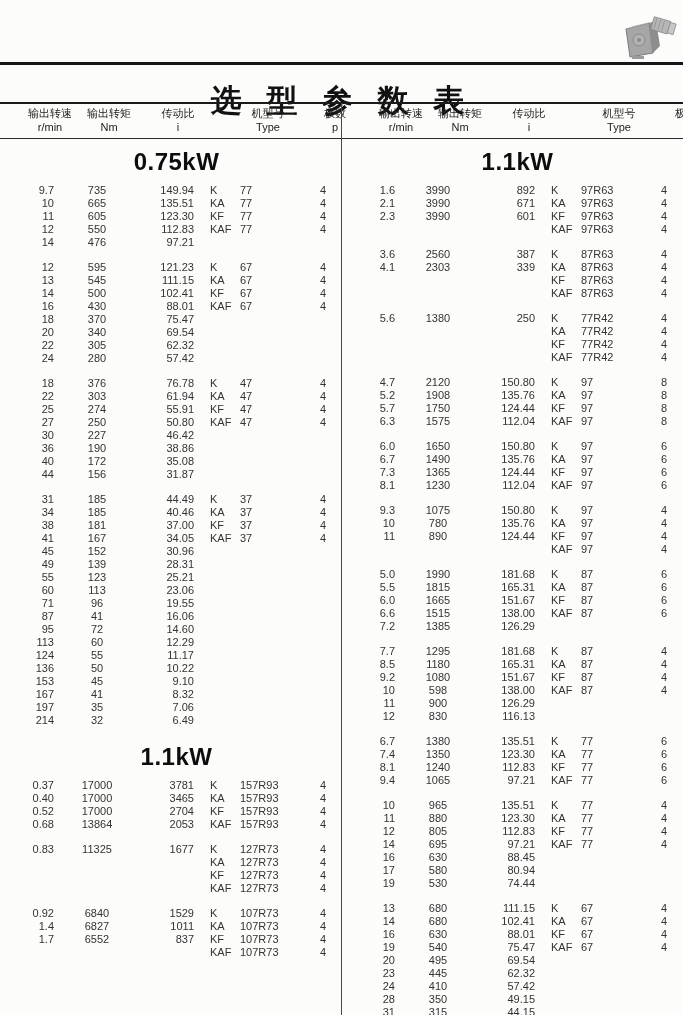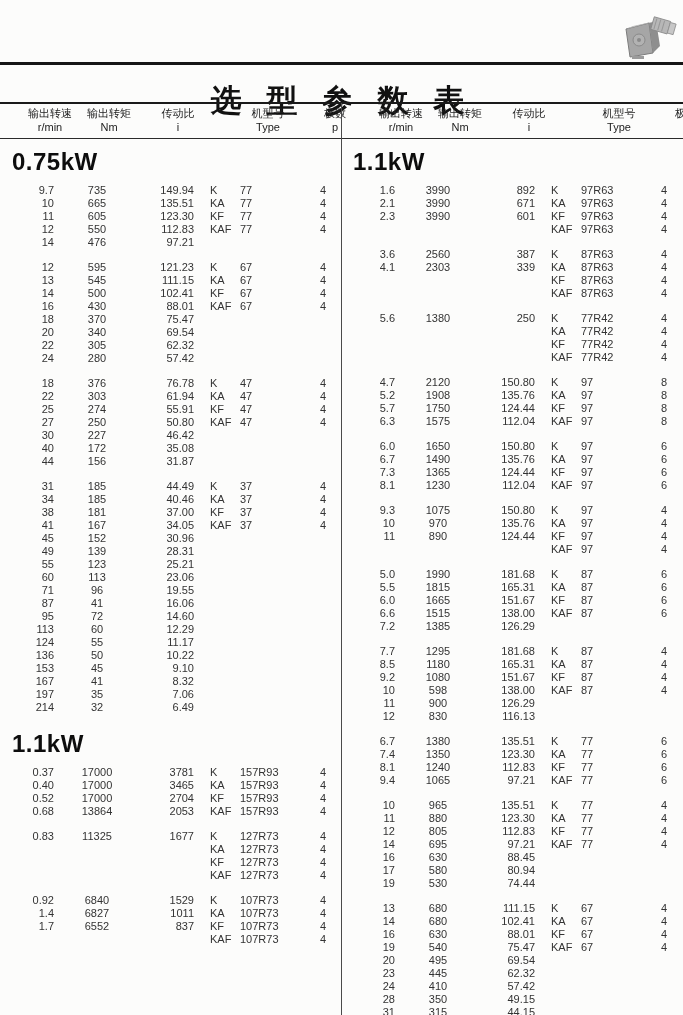--- a/index.html
+++ b/index.html
@@ -21,21 +21,21 @@
   .hdr-row{position:absolute;top:106px;left:0;width:571px;display:flex;margin-left:12px;}
   .half{width:341px;flex:0 0 341px;}
   .grid{display:grid;grid-template-columns:56px 62px 76px 104px 30px;padding-left:10px;}
   .hdr-cell{text-align:center;font-size:11px;line-height:14px;color:#222;}
 
   .content{position:absolute;top:144px;left:0;width:683px;display:flex;}
   .col{width:341px;flex:0 0 341px;}
 
   .section-title{
     font-size:24px;font-weight:bold;color:#0d0d0d;
-    margin:4px 0 8px 12px;letter-spacing:0.5px;
+    margin:4px 0 8px 12px;letter-spacing:0.5px;text-align:center;
   }
   .section + .section{margin-top:16px;}
   .block{margin-bottom:12px;}
   .row{font-size:11px;line-height:13px;color:#333;}
   .c-speed{text-align:right;padding-right:12px;}
   .c-torque{text-align:center;}
   .c-ratio{text-align:right;padding-right:10px;}
   .c-type{text-align:left;padding-left:6px;white-space:nowrap;}
   .t-prefix{display:inline-block;width:30px;}
   .c-poles{text-align:center;}
@@ -244,20 +244,27 @@
             <div class="c-poles">4</div>
           </div>
           <div class="row grid">
             <div class="c-speed">30</div>
             <div class="c-torque">227</div>
             <div class="c-ratio">46.42</div>
             <div class="c-type"><span class="t-prefix"></span><span></span></div>
             <div class="c-poles"></div>
           </div>
           <div class="row grid">
+            <div class="c-speed">36</div>
+            <div class="c-torque">190</div>
+            <div class="c-ratio">38.86</div>
+            <div class="c-type"><span class="t-prefix"></span><span></span></div>
+            <div class="c-poles"></div>
+          </div>
+          <div class="row grid">
             <div class="c-speed">40</div>
             <div class="c-torque">172</div>
             <div class="c-ratio">35.08</div>
             <div class="c-type"><span class="t-prefix"></span><span></span></div>
             <div class="c-poles"></div>
           </div>
           <div class="row grid">
             <div class="c-speed">44</div>
             <div class="c-torque">156</div>
             <div class="c-ratio">31.87</div>
@@ -644,21 +651,21 @@
         <div class="block">
           <div class="row grid">
             <div class="c-speed">9.3</div>
             <div class="c-torque">1075</div>
             <div class="c-ratio">150.80</div>
             <div class="c-type"><span class="t-prefix">K</span><span>97</span></div>
             <div class="c-poles">4</div>
           </div>
           <div class="row grid">
             <div class="c-speed">10</div>
-            <div class="c-torque">970</div>
+            <div class="c-torque">780</div>
             <div class="c-ratio">135.76</div>
             <div class="c-type"><span class="t-prefix">KA</span><span>97</span></div>
             <div class="c-poles">4</div>
           </div>
           <div class="row grid">
             <div class="c-speed">11</div>
             <div class="c-torque">890</div>
             <div class="c-ratio">124.44</div>
             <div class="c-type"><span class="t-prefix">KF</span><span>97</span></div>
             <div class="c-poles">4</div>

